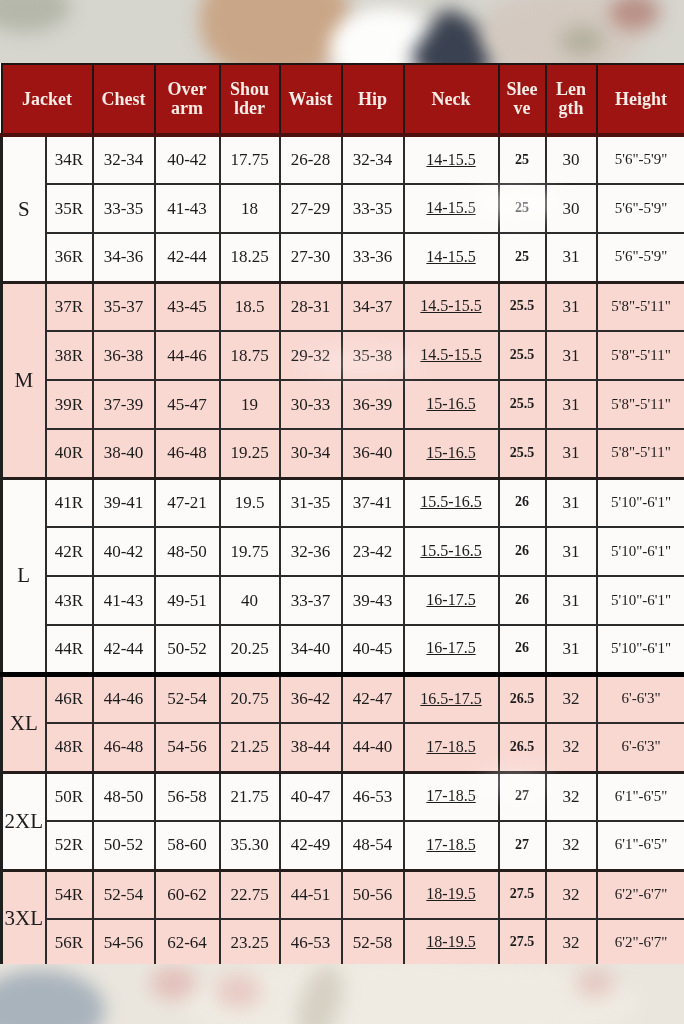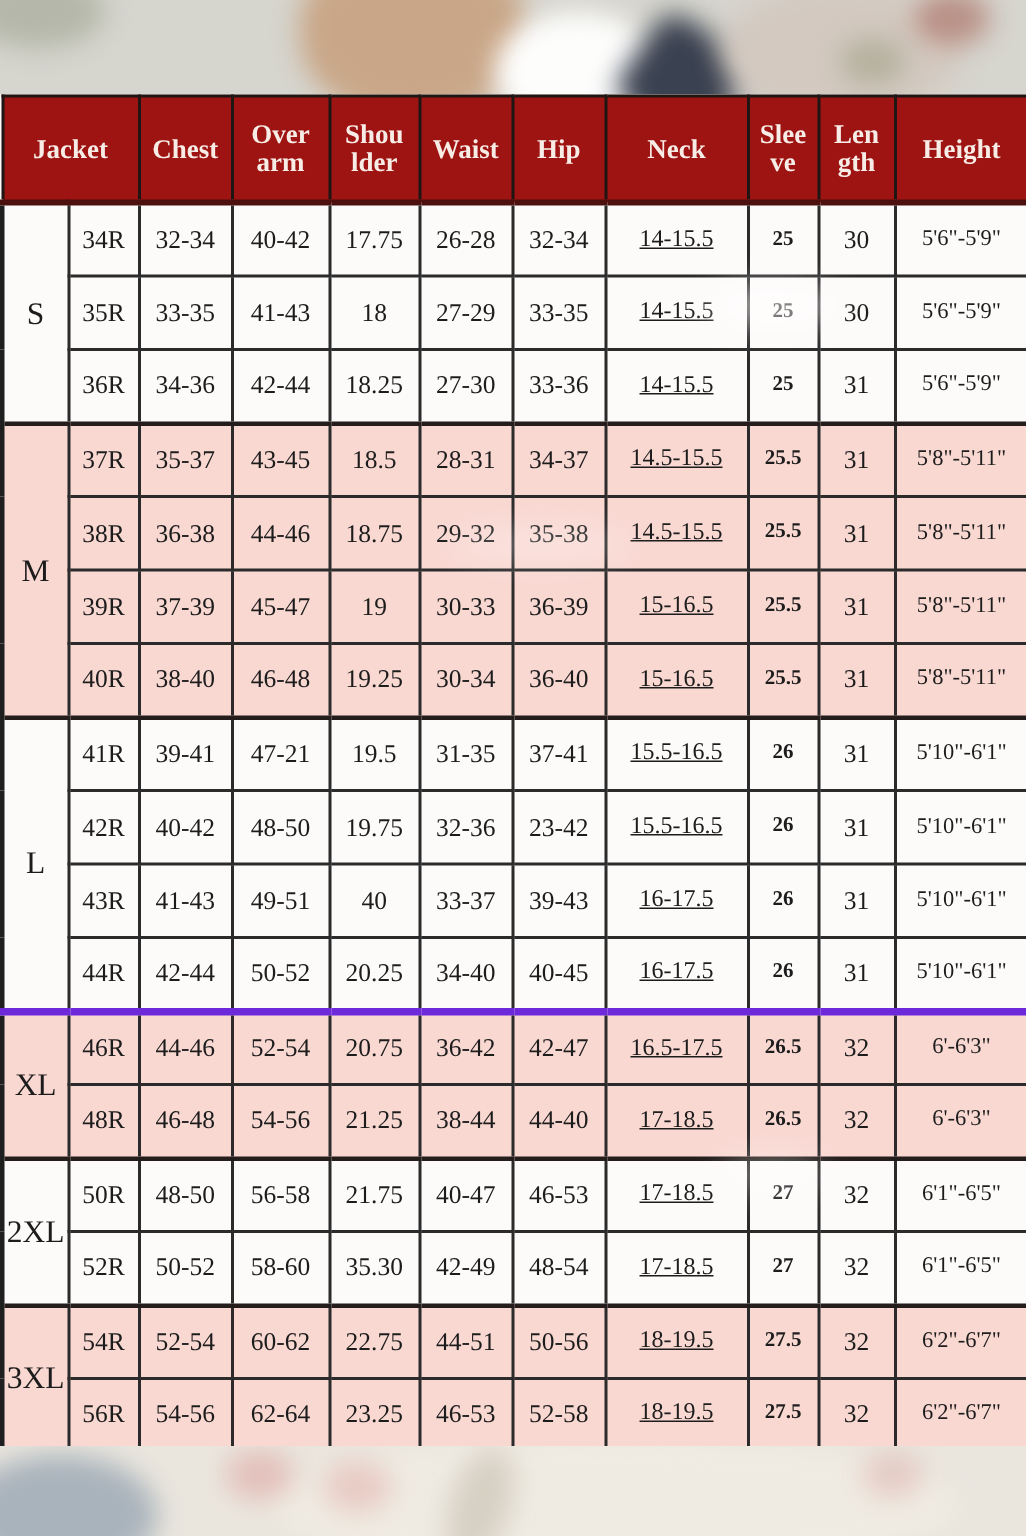--- a/index.html
+++ b/index.html
@@ -72,21 +72,21 @@
   .size-chart td.neck   { font-size: 16px; text-decoration: underline; }
 
   tr.tone-pink  > th, tr.tone-pink  > td { background: var(--row-pink, #f9d8d2); }
   tr.tone-white > th, tr.tone-white > td { background: var(--row-white, #fdfbfa); }
 
   
   tr.g-M  > th, tr.g-M  > td,
   tr.g-L  > th, tr.g-L  > td,
   tr.g-2XL > th, tr.g-2XL > td,
   tr.g-3XL > th, tr.g-3XL > td { border-top: 3px solid #241d1b; }
-  tr.g-XL > th, tr.g-XL > td   { border-top: 5px solid #6d28d9; }
+  tr.g-XL > th, tr.g-XL > td   { border-top: 5px solid #000000; }
   .size-chart { border-bottom: 5px solid #5e120f; }
 
   
   .smudge {
     position: absolute; pointer-events: none;
     background: rgba(255,255,255,.55);
     filter: blur(10px); border-radius: 50%;
   }
   .smudge-1 { left: 470px; top: 190px; width: 90px; height: 28px; }
   .smudge-2 { left: 300px; top: 352px; width: 120px; height: 22px; opacity: .5; }

